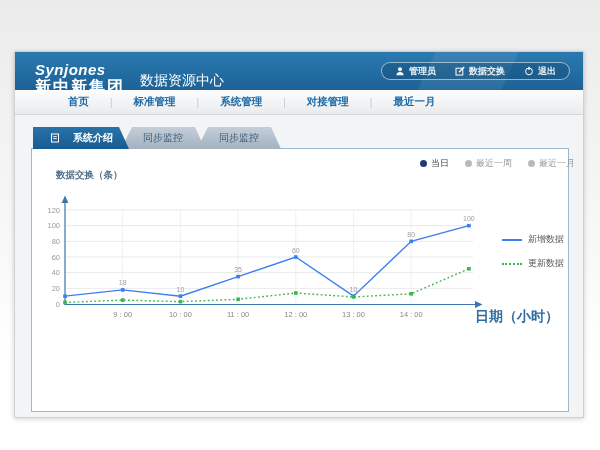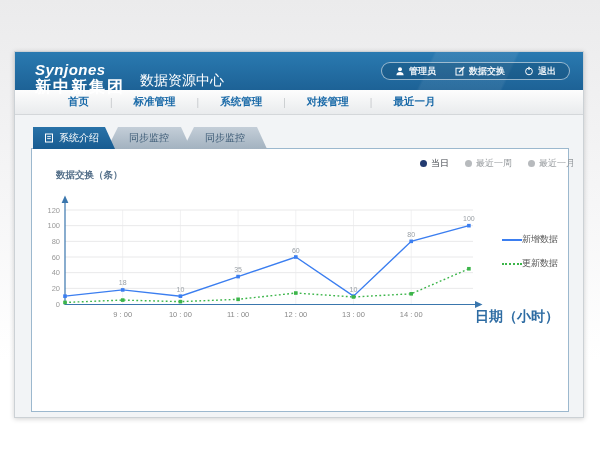--- a/index.html
+++ b/index.html
@@ -25,43 +25,43 @@
   .user-item .ic svg { display:block; width:10px; height:10px; }
   
   .navbar { height:25px; background:linear-gradient(#fdfdfd,#e9ebed); border-bottom:1px solid #d4d7da;
             display:flex; align-items:center; padding-left:32px; }
   .nav-item { color:#1a6aa8; font-size:10.5px; font-weight:bold; padding:0 21px; cursor:pointer; white-space:nowrap; }
   .nav-sep { color:#c6c9cc; font-size:10px; }
   
   .content { position:absolute; left:0; right:0; top:63px; bottom:0; background:#f2f4f6; }
   .tabs { position:absolute; left:18px; top:12px; display:flex; height:22px; }
   .tab { height:22px; display:flex; align-items:center; font-size:10px; cursor:pointer; white-space:nowrap; }
-  .tab.active { background:linear-gradient(#2972a8,#175b91); color:#fff; font-weight:normal;
-                padding:0 16px 0 11px; gap:5px; z-index:2;
+  .tab.active { background:linear-gradient(#2972a8,#175b91); color:#fff; font-weight:bold;
+                padding:0 16px 0 17px; gap:13px; z-index:2;
                 clip-path:polygon(0 0, calc(100% - 10px) 0, 100% 100%, 0 100%); }
   .tab.inactive { background:linear-gradient(#c4ced8,#a3b2c0); color:#3e5c77;
                 padding:0 22px 0 22px; margin-left:-8px; z-index:1;
                 clip-path:polygon(11px 0, calc(100% - 10px) 0, 100% 100%, 0 100%); }
   .tab .ic { width:10px; height:10px; }
   .tab .ic svg { display:block; width:10px; height:10px; }
   .panel { position:absolute; left:16px; top:33px; width:538px; height:264px;
            background:#fff; border:1px solid #9cb8ce; }
   
   .range-group { position:absolute; left:388px; top:8px; display:flex; gap:16px; }
   .range-item { display:flex; align-items:center; gap:4px; font-size:9px; cursor:pointer; white-space:nowrap; }
   .range-item .dot { width:7px; height:7px; border-radius:50%; }
   .range-item.sel .dot { background:#223a70; }
   .range-item.unsel .dot { background:#b7babd; }
   .range-item.sel { color:#3a3f45; }
   .range-item.unsel { color:#94989c;align-items:center; }
   .y-title { position:absolute; left:24px; top:20px; font-size:9.5px; font-weight:bold; color:#55708a; }
   .x-title { position:absolute; left:443px; top:159px; font-size:14px; font-weight:bold; color:#2e6ca3; }
   .chart-svg { position:absolute; left:3px; top:38px; }
   .series-legend { position:absolute; left:470px; top:84px; }
-  .sl-item { display:flex; align-items:center; font-size:9px; color:#555; margin-bottom:11px; cursor:pointer; white-space:nowrap; }
+  .sl-item { display:flex; align-items:center; gap:6px; font-size:9px; color:#555; margin-bottom:11px; cursor:pointer; white-space:nowrap; }
   .sl-line { width:20px; height:0; }
   .sl-line.solid { border-top:2px solid #3b7ef0; }
   .sl-line.dotted { border-top:2px dotted #3cb54a; }
   .note { position:absolute; left:10px; right:10px; top:206px; text-align:center; font-size:8px; color:#7d8288; letter-spacing:0; }
   .note-prefix { color:#d9342b; }
 </style>
 </head>
 <body>
 
 <div class="stage">

